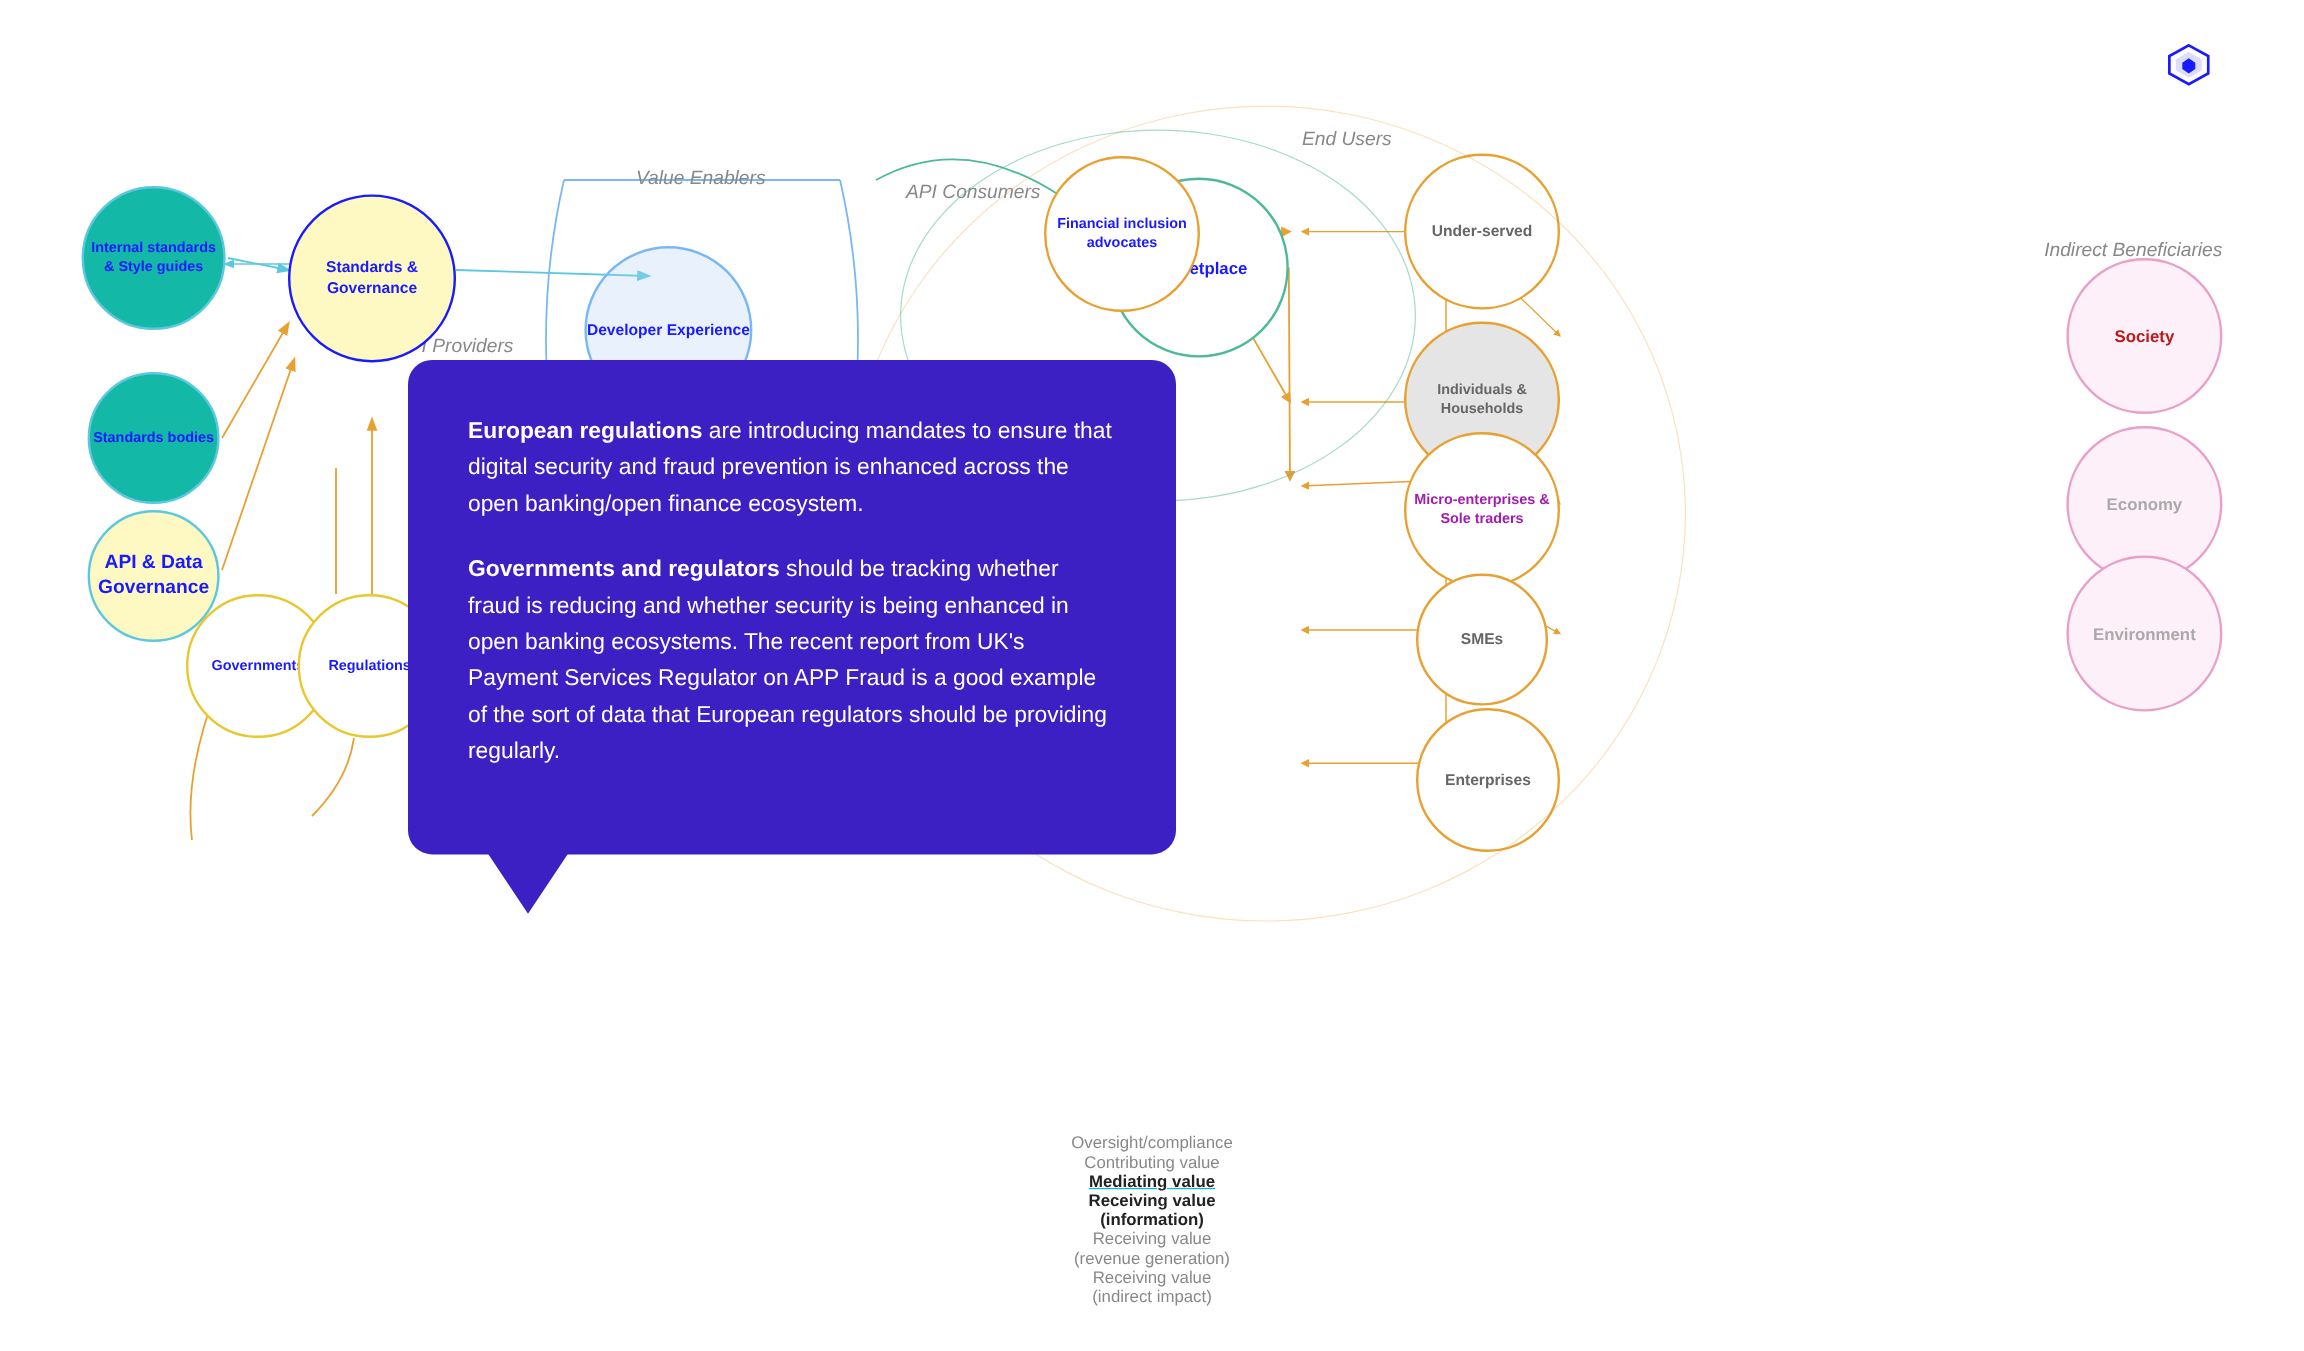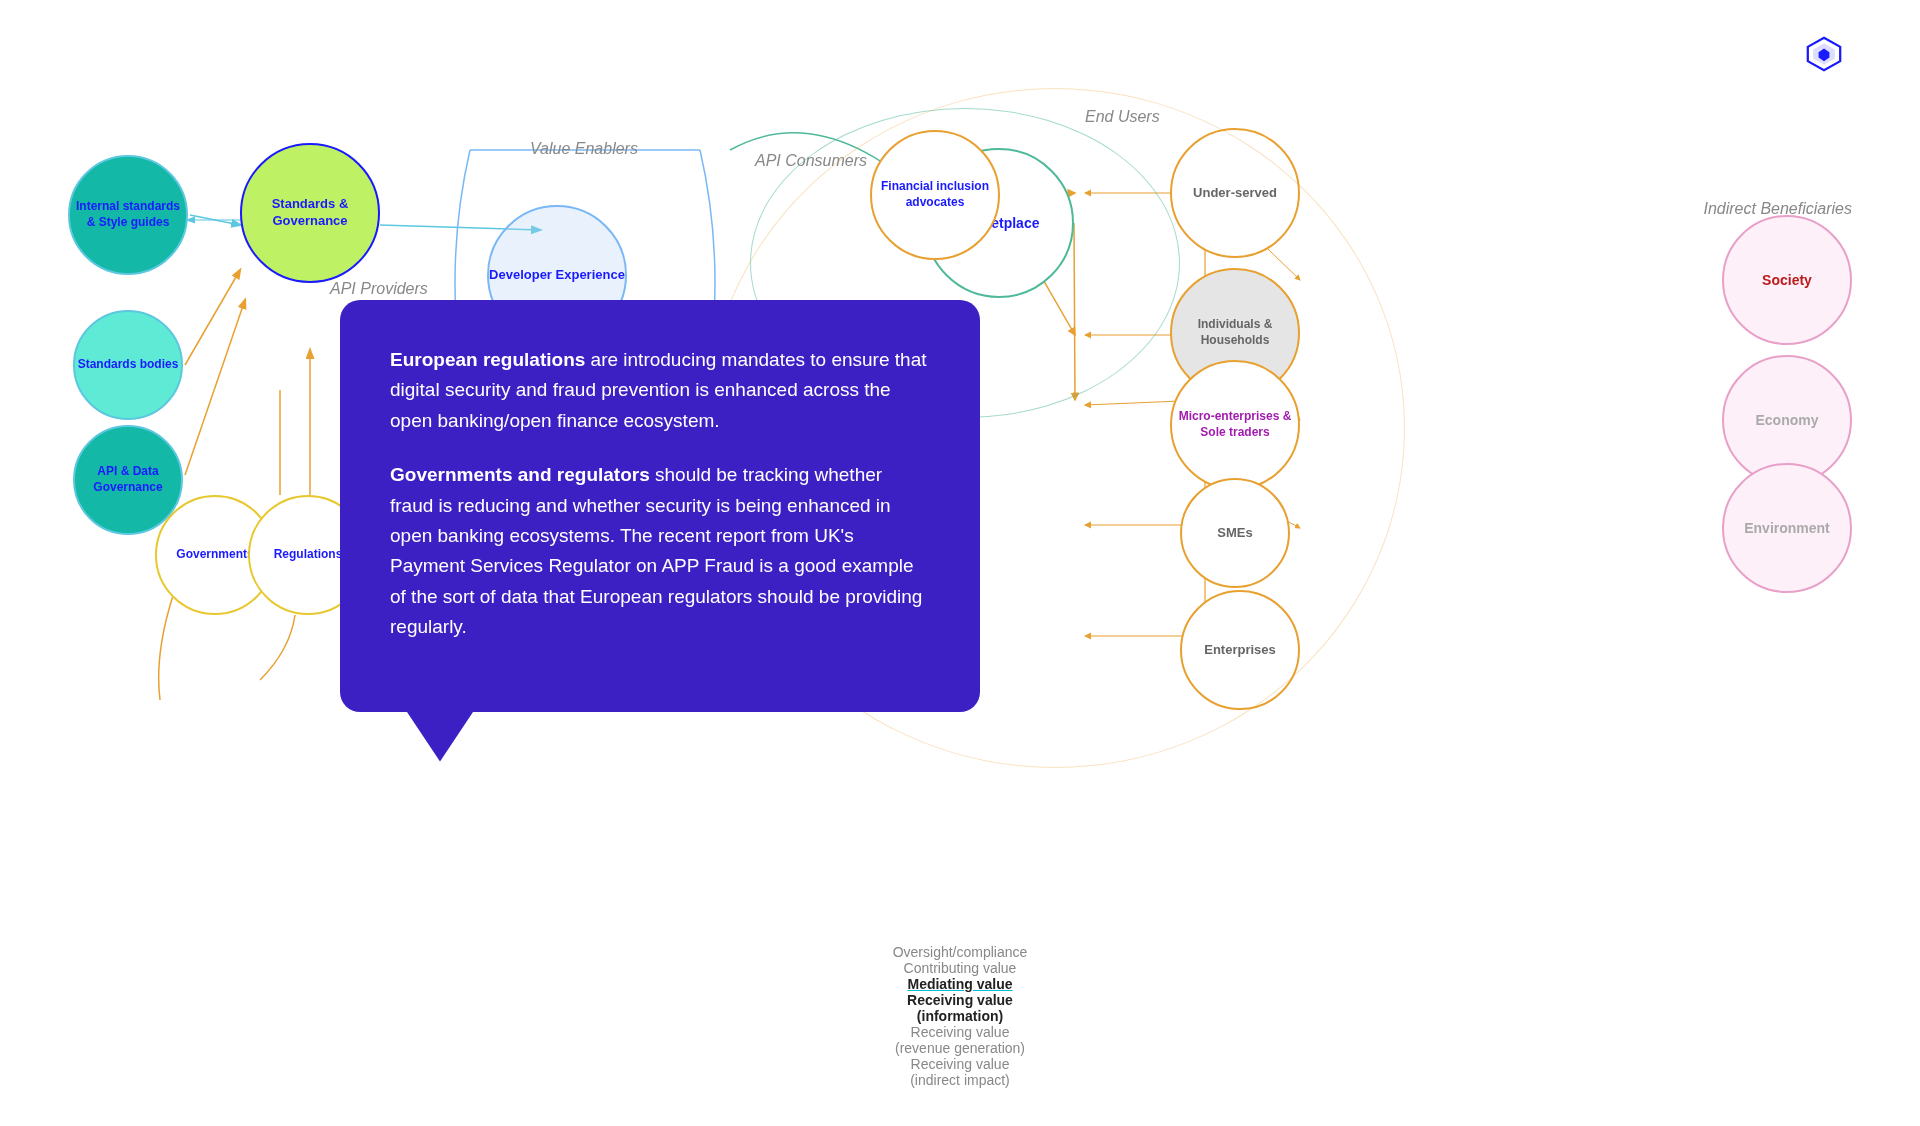--- a/index.html
+++ b/index.html
@@ -80,39 +80,39 @@
       color: #1a1aff;
       left: 68px; top: 155px;
       background: #14b8a6;
       font-size: 12px;
     }
     .circle-standards-bodies {
       width: 110px; height: 110px;
       border: 2px solid #5bc8e0;
       color: #1a1aff;
       left: 73px; top: 310px;
-      background: #5eead4;
+      background: #14b8a6;
       font-size: 12px;
     }
     .circle-api-data {
       width: 110px; height: 110px;
       border: 2px solid #5bc8e0;
       color: #1a1aff;
       left: 73px; top: 425px;
-      background: #14b8a6;
-      font-size: 12px;
+      background: #fef9c3;
+      font-size: 16px;
     }
 
     
     .circle-standards-gov {
       width: 140px; height: 140px;
       border: 2px solid #1a1aff;
       color: #1a1aff;
-      left: 240px; top: 143px;
-      background: #bef264;
+      left: 240px; top: 162px;
+      background: #fef9c3;
       font-size: 13px;
     }
 
     
     .circle-governments {
       width: 120px; height: 120px;
       border: 2px solid #e8c830;
       color: #1a1aff;
       left: 155px; top: 495px;
       background: white;

